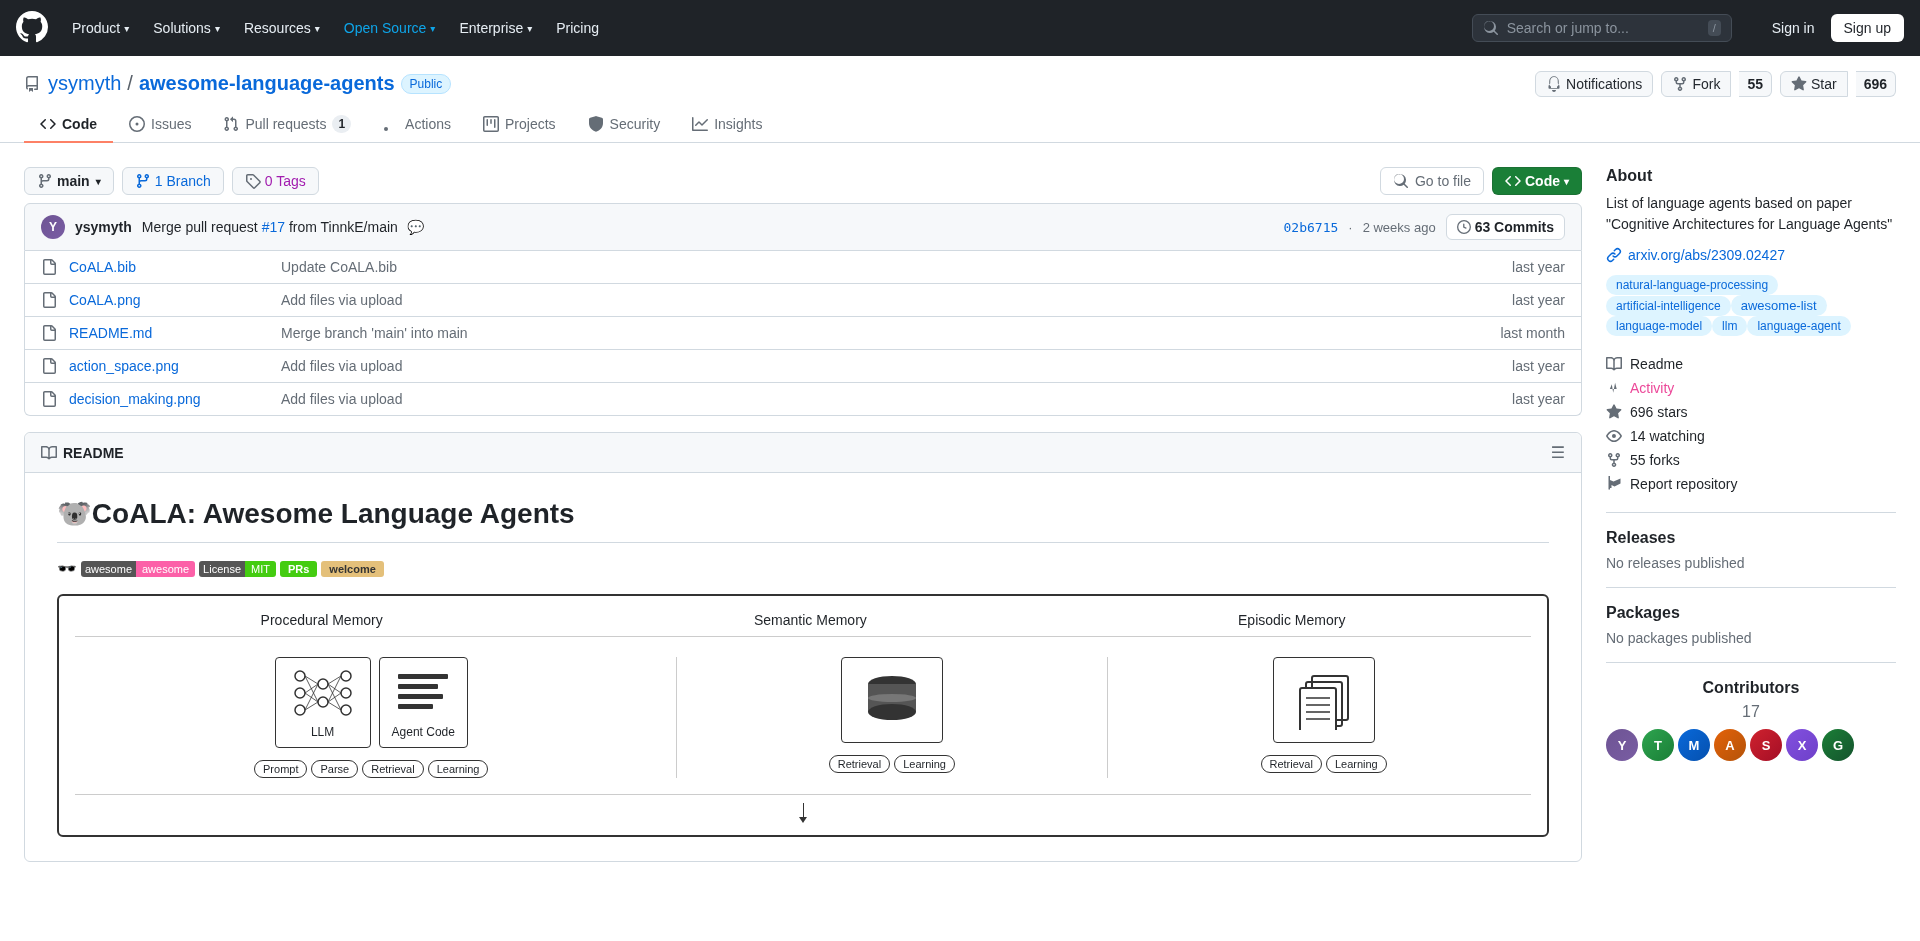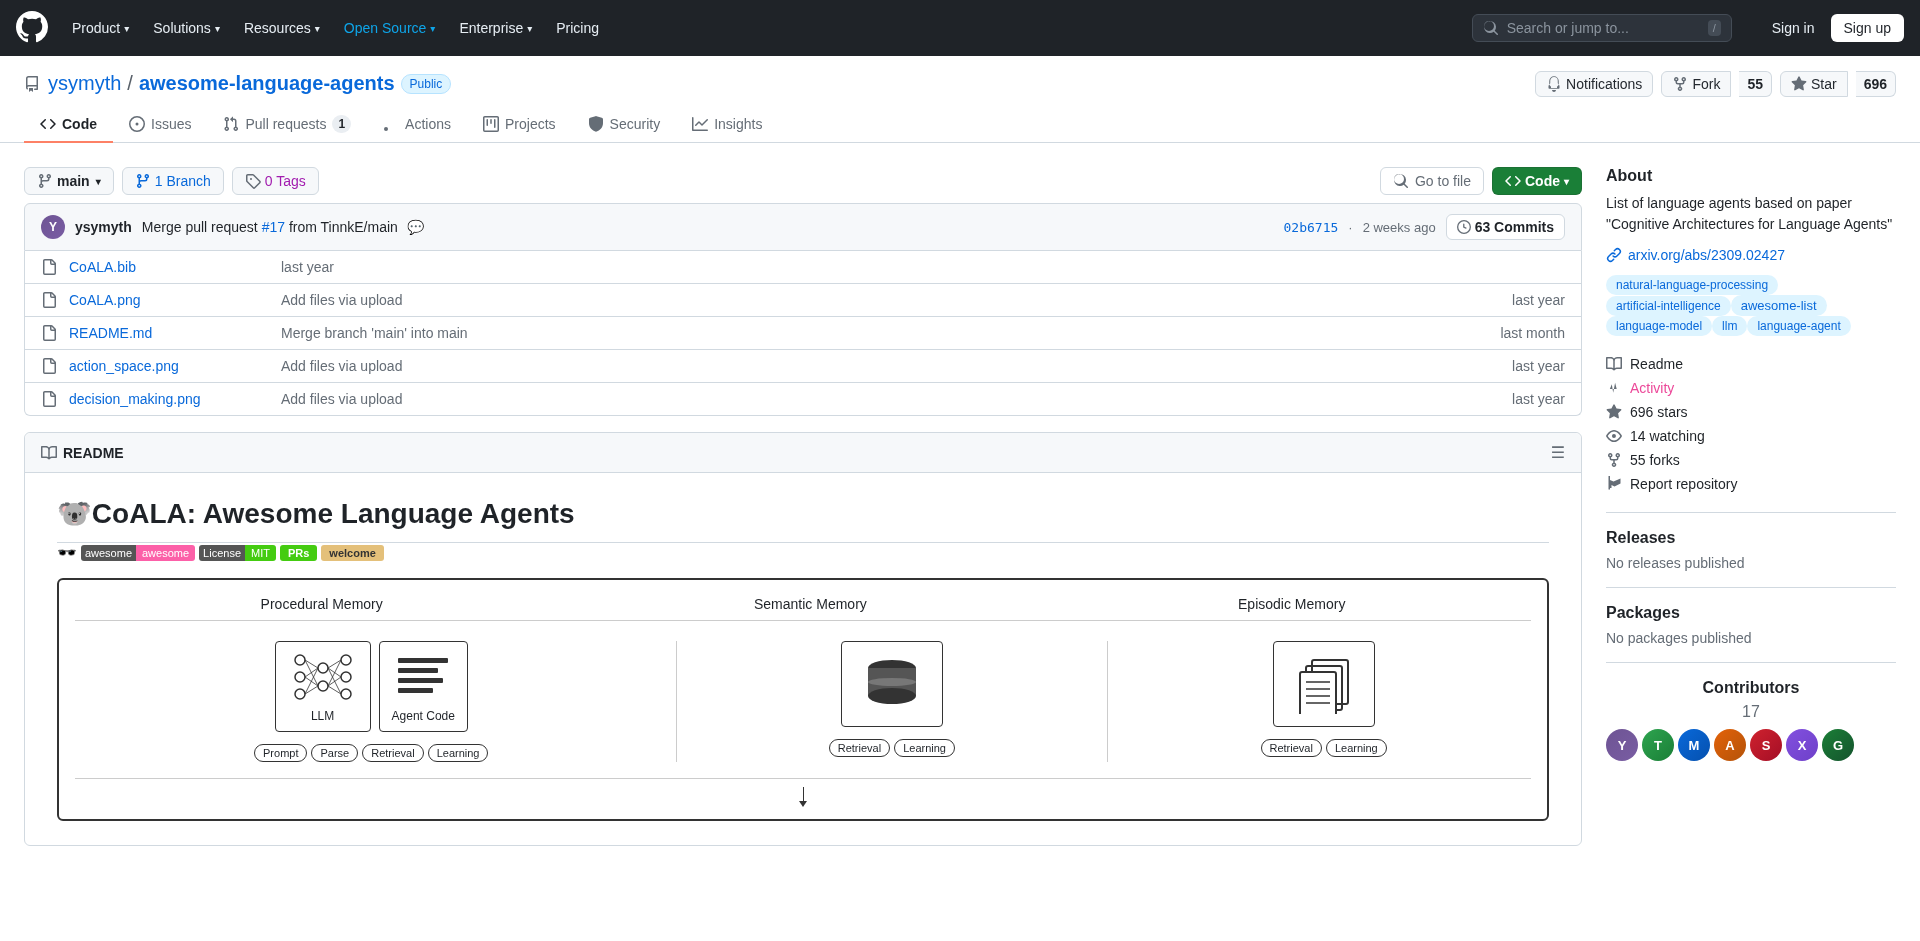--- a/index.html
+++ b/index.html
@@ -202,20 +202,21 @@
       </div>
     </div>
 
     <div style="border:1px solid #d1d9e0; border-top:none; border-radius:0 0 6px 6px; overflow:hidden;">
 
       <div style="display:flex; align-items:center; padding:8px 16px; border-bottom:1px solid #d1d9e0; gap:12px;">
         <svg width="16" height="16" viewBox="0 0 16 16" fill="#656d76" style="flex-shrink:0;">
             <path d="M2 1.75C2 .784 2.784 0 3.75 0h6.586c.464 0 .909.184 1.237.513l2.914 2.914c.329.328.513.773.513 1.237v9.586A1.75 1.75 0 0 1 13.25 16h-9.5A1.75 1.75 0 0 1 2 14.25Zm1.75-.25a.25.25 0 0 0-.25.25v12.5c0 .138.112.25.25.25h9.5a.25.25 0 0 0 .25-.25V6h-2.75A1.75 1.75 0 0 1 9 4.25V1.5Zm6.75.062V4.25c0 .138.112.25.25.25h2.688l-.011-.013-2.914-2.914-.013-.011Z"></path>
           </svg>
         <span style="color:#0969da; font-size:14px; cursor:pointer; flex:0 0 200px;">CoALA.bib</span>
+        <span style="color:#656d76; flex:1; font-size:14px;">Update CoALA.bib</span>
         <span style="color:#656d76; font-size:14px;">last year</span>
       </div>
       <div style="display:flex; align-items:center; padding:8px 16px; border-bottom:1px solid #d1d9e0; gap:12px;">
         <svg width="16" height="16" viewBox="0 0 16 16" fill="#656d76" style="flex-shrink:0;">
             <path d="M2 1.75C2 .784 2.784 0 3.75 0h6.586c.464 0 .909.184 1.237.513l2.914 2.914c.329.328.513.773.513 1.237v9.586A1.75 1.75 0 0 1 13.25 16h-9.5A1.75 1.75 0 0 1 2 14.25Zm1.75-.25a.25.25 0 0 0-.25.25v12.5c0 .138.112.25.25.25h9.5a.25.25 0 0 0 .25-.25V6h-2.75A1.75 1.75 0 0 1 9 4.25V1.5Zm6.75.062V4.25c0 .138.112.25.25.25h2.688l-.011-.013-2.914-2.914-.013-.011Z"></path>
           </svg>
         <span style="color:#0969da; font-size:14px; cursor:pointer; flex:0 0 200px;">CoALA.png</span>
         <span style="color:#656d76; flex:1; font-size:14px;">Add files via upload</span>
         <span style="color:#656d76; font-size:14px;">last year</span>
       </div>
@@ -249,21 +250,21 @@
       <div style="display:flex; align-items:center; justify-content:space-between; padding:10px 16px; border-bottom:1px solid #d1d9e0; background:#f6f8fa; border-radius:6px 6px 0 0;">
         <div style="font-weight:600; font-size:14px; display:flex; align-items:center; gap:6px;">
           <svg width="16" height="16" viewBox="0 0 16 16" fill="#656d76">
               <path d="M0 1.75A.75.75 0 0 1 .75 1h4.253c1.227 0 2.317.59 3 1.501A3.743 3.743 0 0 1 11.006 1h4.245a.75.75 0 0 1 .75.75v10.5a.75.75 0 0 1-.75.75h-4.507a2.25 2.25 0 0 0-1.591.659l-.622.621a.75.75 0 0 1-1.06 0l-.622-.621A2.25 2.25 0 0 0 5.258 13H.75a.75.75 0 0 1-.75-.75Zm7.251 10.324.004-5.073-.002-2.253A2.25 2.25 0 0 0 5.003 2.5H1.5v9h3.757a3.75 3.75 0 0 1 1.994.574ZM8.755 4.75l-.004 7.322a3.752 3.752 0 0 1 1.992-.572H14.5v-9h-3.495a2.25 2.25 0 0 0-2.25 2.25Z"></path>
             </svg>
           <span>README</span>
         </div>
         <div style="color:#656d76; cursor:pointer; font-size:16px;">☰</div>
       </div>
       <div style="padding:24px 32px;">
-        <h1 style="font-size:28px; font-weight:700; border-bottom:1px solid #d1d9e0; padding-bottom:12px; ">🐨CoALA: Awesome Language Agents</h1>
+        <h1 style="font-size:28px; font-weight:700; border-bottom:1px solid #d1d9e0; padding-bottom:12px; margin-bottom:16px;">🐨CoALA: Awesome Language Agents</h1>
 
         <div style="display:flex; gap:4px; margin-bottom:16px; flex-wrap:wrap; align-items:center;">
           <span style="font-size:16px;">🕶️</span>
           <span style="display:inline-flex; border-radius:3px; overflow:hidden; font-size:11px;">
             <span style="background:#555; color:#fff; padding:2px 4px;">awesome</span>
             <span style="background:#fc60a8; color:#fff; padding:2px 6px;">awesome</span>
           </span>
           <span style="display:inline-flex; border-radius:3px; overflow:hidden; font-size:11px;">
             <span style="background:#555; color:#fff; padding:2px 4px;">License</span>
             <span style="background:#4c1; color:#fff; padding:2px 6px;">MIT</span>

